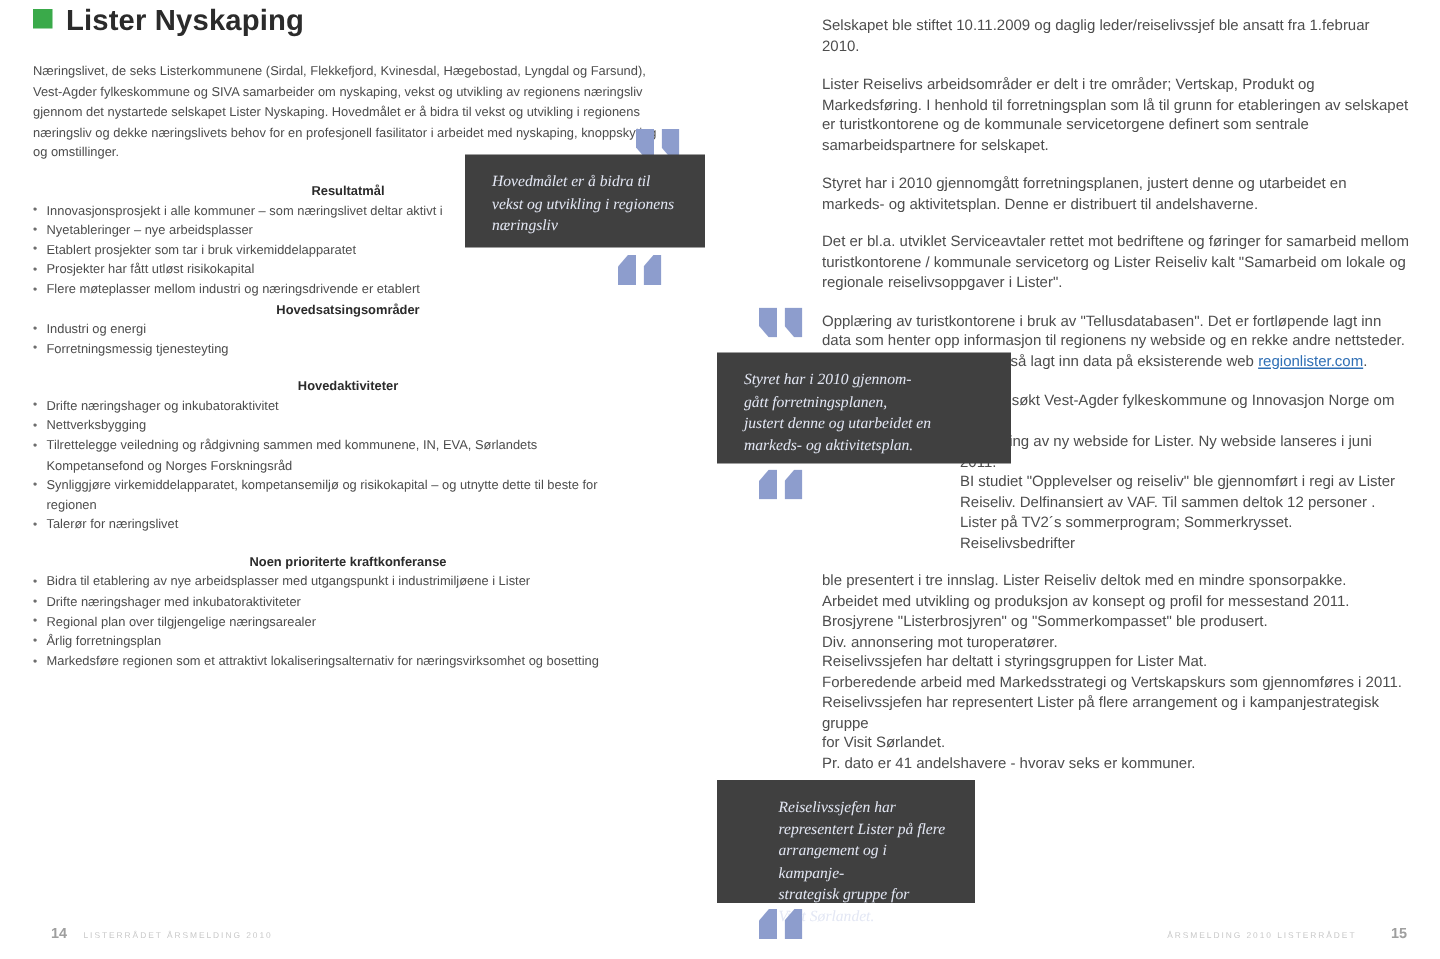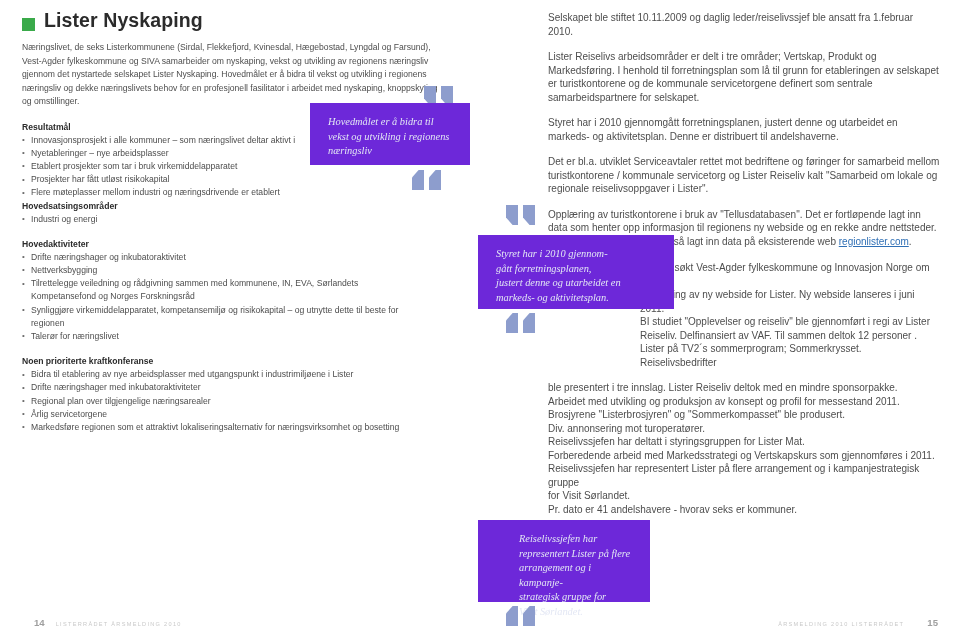--- a/index.html
+++ b/index.html
@@ -21,21 +21,21 @@
   .col {
     position: absolute;
     top: 0;
   }
   .col-left  { left: 22px;  width: 420px; }
   .col-right { left: 548px; width: 392px; }
 
   
   .sec-head {
     display: flex;
-    align-items: flex-end;
+    align-items: flex-start;
     gap: 9px;
     padding-top: 5px;
     height: 30px;
   }
   .green-sq {
     width: 13px;
     height: 13px;
     background: #3aaa4a;
     flex: 0 0 13px;
     position: relative;
@@ -68,20 +68,21 @@
   .para-tight { margin-top: 0; }
 
   .link { color: #2f6fb5; }
 
   
   .subhead {
     font-size: 8.6px;
     font-weight: bold;
     color: #2b2b2b;
     line-height: 13px;
+    text-align: center;
   }
   ul.bul {
     list-style: none;
     margin: 0 0 0 0;
     padding: 0;
   }
   ul.bul > li {
     font-size: 8.6px;
     line-height: 13.2px;
     color: #4d4d4d;
@@ -98,21 +99,21 @@
   }
   .gap { height: 12px; }
 
   
   .w-narrow { max-width: 292px; }
   .w-wide   { max-width: 380px; }
 
   
   .quote-box {
     position: absolute;
-    background: #6d28d9;
+    background: #404040;
     color: #e3e7f4;
     font-family: "Liberation Serif", serif;
     font-style: italic;
     padding: 12px 14px 13px 18px;
   }
   .quote-box .qt {
     font-size: 10.4px;
     line-height: 14.6px;
     white-space: pre-line;
   }
@@ -192,41 +193,42 @@
       <li>Innovasjonsprosjekt i alle kommuner – som næringslivet deltar aktivt i</li>
       <li>Nyetableringer – nye arbeidsplasser</li>
       <li>Etablert prosjekter som tar i bruk virkemiddelapparatet</li>
       <li>Prosjekter har fått utløst risikokapital</li>
       <li>Flere møteplasser mellom industri og næringsdrivende er etablert</li>
     </ul>
 
     <div class="subhead">Hovedsatsingsområder</div>
     <ul class="bul w-narrow">
       <li>Industri og energi</li>
+      <li>Forretningsmessig tjenesteyting</li>
     </ul>
 
     <div class="gap"></div>
 
     <div class="subhead">Hovedaktiviteter</div>
     <ul class="bul w-wide">
       <li>Drifte næringshager og inkubatoraktivitet</li>
       <li>Nettverksbygging</li>
       <li>Tilrettelegge veiledning og rådgivning sammen med kommunene, IN, EVA, Sørlandets Kompetansefond og Norges Forskningsråd</li>
       <li>Synliggjøre virkemiddelapparatet, kompetansemiljø og risikokapital – og utnytte dette til beste  for regionen</li>
       <li>Talerør for næringslivet</li>
     </ul>
 
     <div class="gap"></div>
 
     <div class="subhead">Noen prioriterte kraftkonferanse</div>
     <ul class="bul w-wide">
       <li>Bidra til etablering av nye arbeidsplasser med utgangspunkt i industrimiljøene i Lister</li>
       <li>Drifte næringshager med inkubatoraktiviteter</li>
       <li>Regional plan over tilgjengelige næringsarealer</li>
-      <li>Årlig servicetorgene</li>
+      <li>Årlig forretningsplan</li>
       <li>Markedsføre regionen som et attraktivt lokaliseringsalternativ for næringsvirksomhet og bosetting</li>
     </ul>
   </div>
 
   <div class="col col-right">
 
 
     <div style="height:11px"></div>
 
     <div class="para">Selskapet ble stiftet 10.11.2009 og daglig leder/reiselivssjef ble ansatt fra 1.februar 2010.</div>

